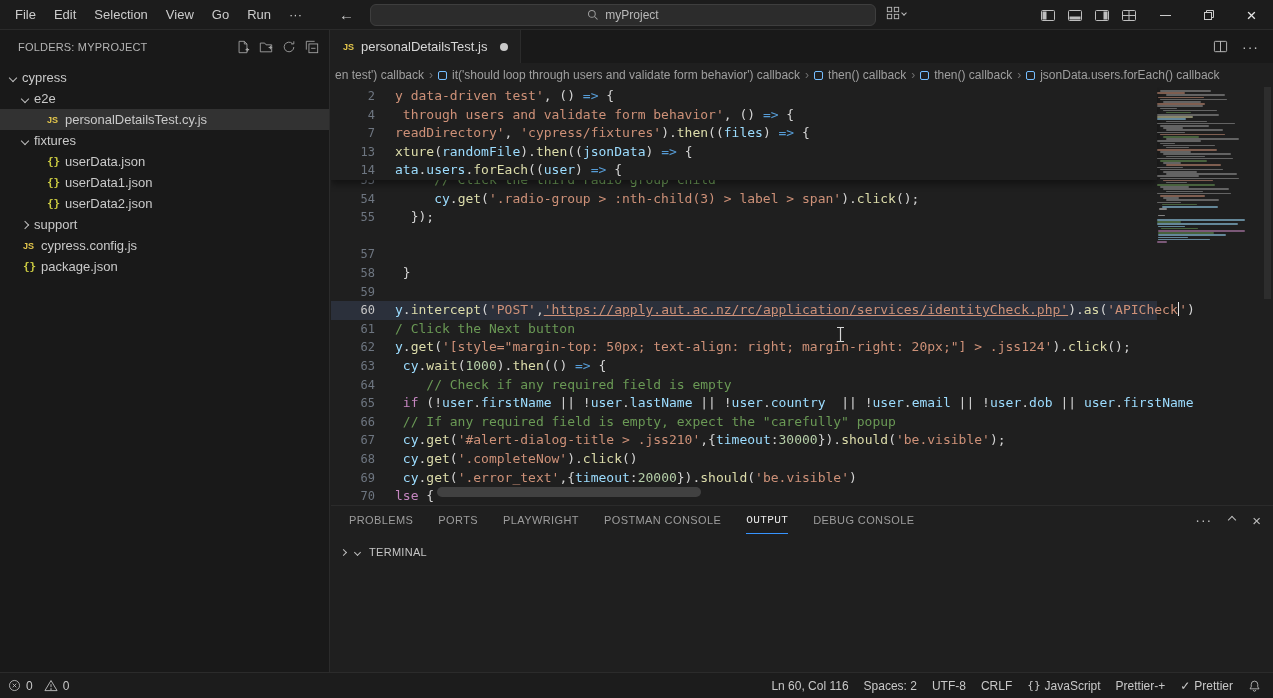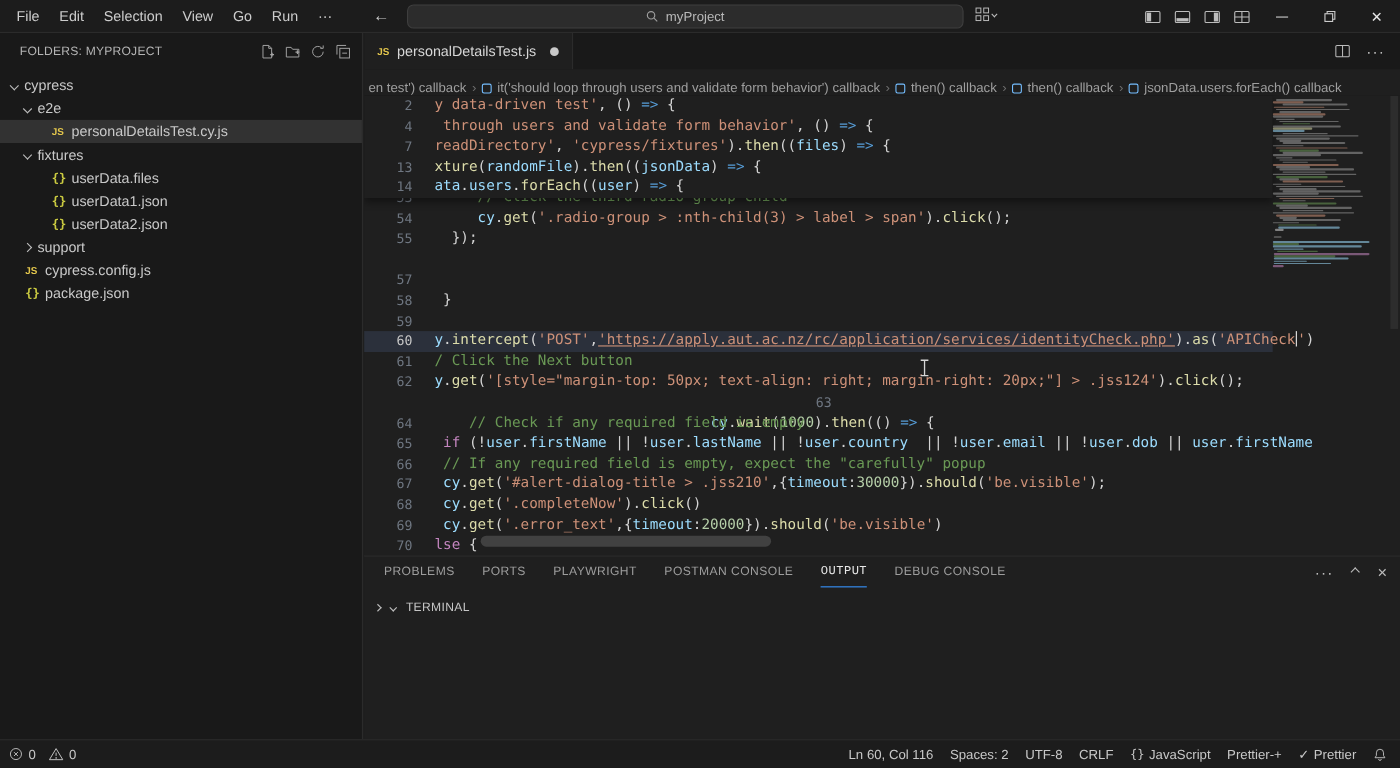--- a/index.html
+++ b/index.html
@@ -42,21 +42,21 @@
 
   
   .tabbar{position:absolute;left:331px;top:30px;right:0;height:33px;background:#191919;display:flex;align-items:stretch;}
   .tab{display:flex;align-items:center;gap:7px;padding:0 12px;background:#1f1f1f;border-right:1px solid #2b2b2b;font-size:13px;color:#d7d7d7;}
   .tab .js-badge{width:auto;}
   .mod-dot{width:8px;height:8px;border-radius:50%;background:#c9c9c9;margin-left:6px;}
   .tab-actions{margin-left:auto;display:flex;align-items:center;gap:14px;padding-right:14px;color:#bdbdbd;}
   .ellipsis{font-size:14px;letter-spacing:1px;color:#bdbdbd;}
 
   
-  .breadcrumbs{position:absolute;left:331px;top:63px;right:0;height:24px;background:#1f1f1f;display:flex;align-items:flex-end;padding-left:4px;font-size:12px;color:#9f9f9f;white-space:nowrap;overflow:hidden;}
+  .breadcrumbs{position:absolute;left:331px;top:63px;right:0;height:24px;background:#1f1f1f;display:flex;align-items:center;padding-left:4px;font-size:12px;color:#9f9f9f;white-space:nowrap;overflow:hidden;}
   .bc-item{display:inline-flex;align-items:center;cursor:pointer;}
   .bc-sep{margin:0 5px;color:#6f6f6f;}
   .bc-icon{width:9px;height:9px;border:1px solid #75beff;border-radius:2px;display:inline-block;margin-right:5px;}
 
   
   .code-area{position:absolute;left:331px;top:87px;right:0;height:418px;background:#1f1f1f;overflow:hidden;}
   .code-lines{position:absolute;left:0;top:0;right:116px;bottom:0;}
   .code-row{height:18.6px;display:flex;align-items:center;}
   .code-lines .code-row{position:absolute;left:0;right:0;}
   .code-row.current{background:#2b303b;}
@@ -204,21 +204,21 @@
         <span class="js-badge">JS</span>
         <span class="tree-label">personalDetailsTest.cy.js</span>
       </div>
       <div class="tree-row" style="padding-left: 22px;">
         <span class="chev down"></span>
         <span class="tree-label">fixtures</span>
       </div>
       <div class="tree-row" style="padding-left: 34px;">
         <span class="tree-spacer"></span>
         <span class="json-badge">{}</span>
-        <span class="tree-label">userData.files</span>
+        <span class="tree-label">userData.json</span>
       </div>
       <div class="tree-row" style="padding-left: 34px;">
         <span class="tree-spacer"></span>
         <span class="json-badge">{}</span>
         <span class="tree-label">userData1.json</span>
       </div>
       <div class="tree-row" style="padding-left: 34px;">
         <span class="tree-spacer"></span>
         <span class="json-badge">{}</span>
         <span class="tree-label">userData2.json</span>
@@ -312,21 +312,21 @@
         <pre class="code-text"><span style="color: rgb(156, 220, 254);">y</span><span style="color: rgb(212, 212, 212);">.</span><span style="color: rgb(220, 220, 170);">intercept</span><span style="color: rgb(212, 212, 212);">(</span><span style="color: rgb(206, 145, 120);">'POST'</span><span style="color: rgb(212, 212, 212);">,</span><span style="color: rgb(206, 145, 120); text-decoration: underline;">'https://apply.aut.ac.nz/rc/application/services/identityCheck.php'</span><span style="color: rgb(212, 212, 212);">).</span><span style="color: rgb(220, 220, 170);">as</span><span style="color: rgb(212, 212, 212);">(</span><span style="color: rgb(206, 145, 120);">'APICheck</span><span class="caret"></span><span style="color: rgb(206, 145, 120);">'</span><span style="color: rgb(212, 212, 212);">)</span></pre>
       </div>
       <div class="code-row" style="top: 232.8px;">
         <span class="gutter">61</span>
         <pre class="code-text"><span style="color: rgb(106, 153, 85);">/ Click the Next button</span></pre>
       </div>
       <div class="code-row" style="top: 251.4px;">
         <span class="gutter">62</span>
         <pre class="code-text"><span style="color: rgb(156, 220, 254);">y</span><span style="color: rgb(212, 212, 212);">.</span><span style="color: rgb(220, 220, 170);">get</span><span style="color: rgb(212, 212, 212);">(</span><span style="color: rgb(206, 145, 120);">'[style="margin-top: 50px; text-align: right; margin-right: 20px;"] &gt; .jss124'</span><span style="color: rgb(212, 212, 212);">).</span><span style="color: rgb(220, 220, 170);">click</span><span style="color: rgb(212, 212, 212);">();</span></pre>
       </div>
-      <div class="code-row" style="top: 270px; flex-direction: column;">
+      <div class="code-row" style="top: 270px;">
         <span class="gutter">63</span>
         <pre class="code-text"> <span style="color: rgb(156, 220, 254);">cy</span><span style="color: rgb(212, 212, 212);">.</span><span style="color: rgb(220, 220, 170);">wait</span><span style="color: rgb(212, 212, 212);">(</span><span style="color: rgb(181, 206, 168);">1000</span><span style="color: rgb(212, 212, 212);">).</span><span style="color: rgb(220, 220, 170);">then</span><span style="color: rgb(212, 212, 212);">(() </span><span style="color: rgb(86, 156, 214);">=&gt;</span><span style="color: rgb(212, 212, 212);"> {</span></pre>
       </div>
       <div class="code-row" style="top: 288.6px;">
         <span class="gutter">64</span>
         <pre class="code-text">    <span style="color: rgb(106, 153, 85);">// Check if any required field is empty</span></pre>
       </div>
       <div class="code-row" style="top: 307.2px;">
         <span class="gutter">65</span>
         <pre class="code-text"> <span style="color: rgb(197, 134, 192);">if</span><span style="color: rgb(212, 212, 212);"> (!</span><span style="color: rgb(156, 220, 254);">user</span><span style="color: rgb(212, 212, 212);">.</span><span style="color: rgb(156, 220, 254);">firstName</span><span style="color: rgb(212, 212, 212);"> || !</span><span style="color: rgb(156, 220, 254);">user</span><span style="color: rgb(212, 212, 212);">.</span><span style="color: rgb(156, 220, 254);">lastName</span><span style="color: rgb(212, 212, 212);"> || !</span><span style="color: rgb(156, 220, 254);">user</span><span style="color: rgb(212, 212, 212);">.</span><span style="color: rgb(156, 220, 254);">country</span><span style="color: rgb(212, 212, 212);">  || !</span><span style="color: rgb(156, 220, 254);">user</span><span style="color: rgb(212, 212, 212);">.</span><span style="color: rgb(156, 220, 254);">email</span><span style="color: rgb(212, 212, 212);"> || !</span><span style="color: rgb(156, 220, 254);">user</span><span style="color: rgb(212, 212, 212);">.</span><span style="color: rgb(156, 220, 254);">dob</span><span style="color: rgb(212, 212, 212);"> || </span><span style="color: rgb(156, 220, 254);">user</span><span style="color: rgb(212, 212, 212);">.</span><span style="color: rgb(156, 220, 254);">firstName</span></pre>

